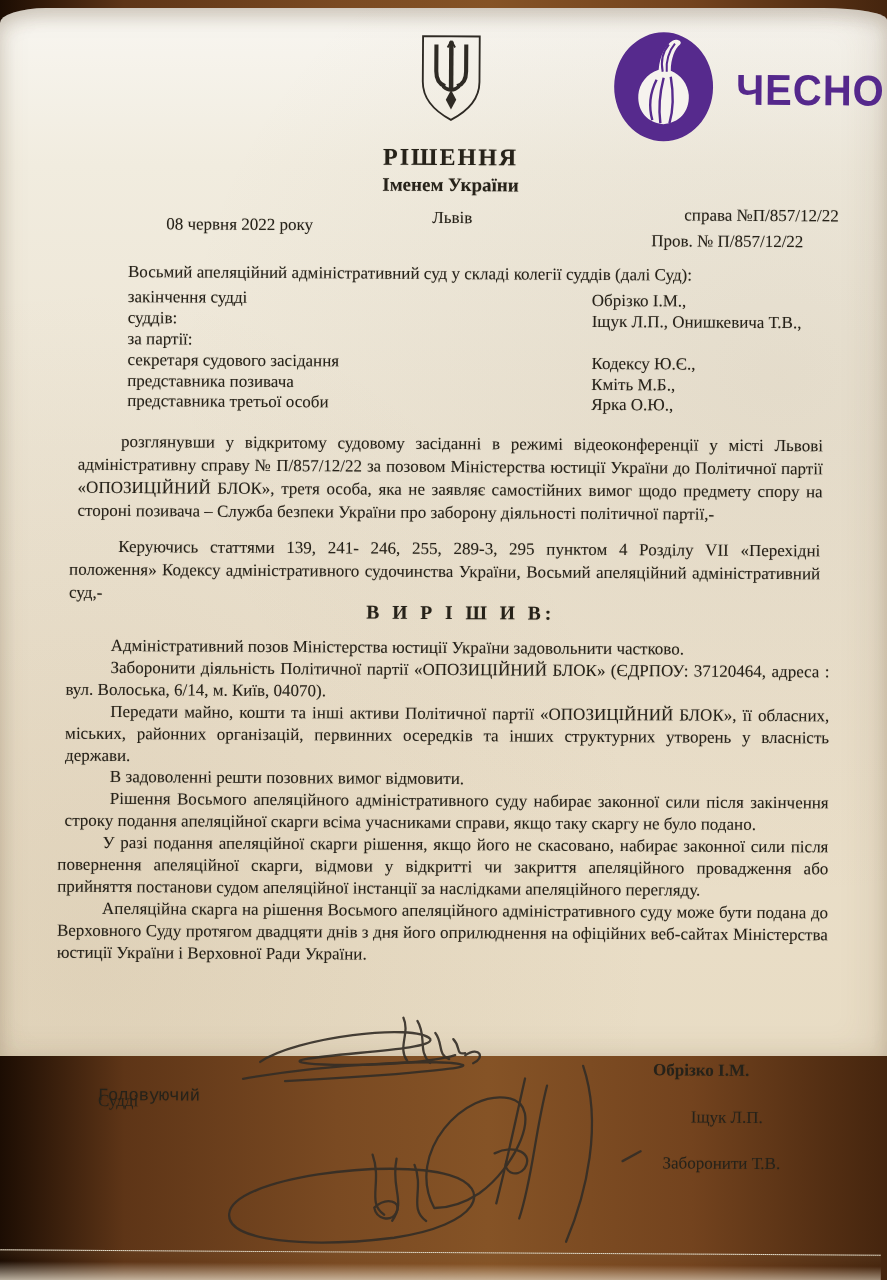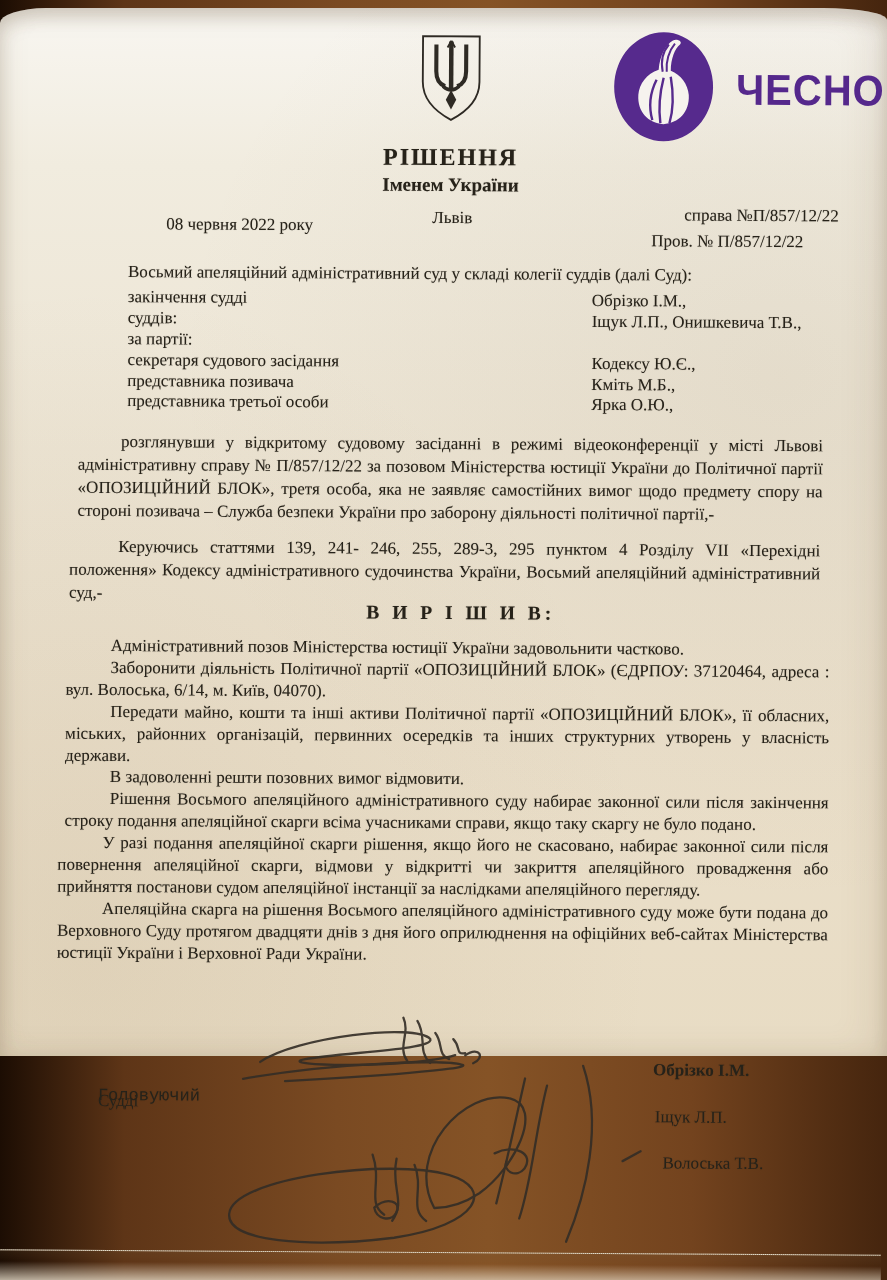--- a/index.html
+++ b/index.html
@@ -45,21 +45,21 @@
   .pre1{left:79px;top:424px;width:745px;line-height:23px;text-indent:43px;}
   .pre2{left:71px;top:529px;width:751px;line-height:23px;text-indent:49px;}
   .resheading{left:60px;top:594px;width:806px;text-align:center;font-size:19.5px;font-weight:bold;letter-spacing:4px;}
   .resolution{left:68px;top:629px;width:764px;line-height:21.9px;font-size:17px;}
   .resolution p{margin:0;text-align:justify;text-indent:45px;}
   .resolution p.shift{margin-left:-7px;width:771px;}
   .sig-label{font-size:17px;}
   .lbl-head{left:103px;top:1080px;font-family:Liberation Mono, monospace;}
   .lbl-judges{left:103px;top:1085px;}
   .name-1{left:658px;top:1051px;font-weight:bold;}
-  .name-2{left:660px;top:1098px;}
+  .name-2{left:696px;top:1098px;}
   .name-3{left:668px;top:1144px;}
   .sig-overlay{left:140px;top:995px;width:620px;height:250px;}
   .page-edge{
     position:absolute;left:0;top:1244px;width:887px;height:36px;
     border-top:1px dotted rgba(95,75,48,.45);
     background:linear-gradient(180deg,rgba(120,95,60,.16) 0%,rgba(120,95,60,0) 30%,#ece3d0 100%);
   }
 </style>
 </head>
 <body>
@@ -140,21 +140,21 @@
       <p>В задоволенні решти позовних вимог відмовити.</p>
       <p>Рішення Восьмого апеляційного адміністративного суду набирає законної сили після закінчення строку подання апеляційної скарги всіма учасниками справи, якщо таку скаргу не було подано.</p>
       <p class="shift">У разі подання апеляційної скарги рішення, якщо його не скасовано, набирає законної сили після повернення апеляційної скарги, відмови у відкритті чи закриття апеляційного провадження або прийняття постанови судом апеляційної інстанції за наслідками апеляційного перегляду.</p>
       <p class="shift">Апеляційна скарга на рішення Восьмого апеляційного адміністративного суду може бути подана до Верховного Суду протягом двадцяти днів з дня його оприлюднення на офіційних веб-сайтах Міністерства юстиції України і Верховної Ради України.</p>
     </div>
 
     <div class="abs sig-label lbl-head">Головуючий</div>
     <div class="abs sig-label lbl-judges">Судді</div>
     <div class="abs sig-label name-1">Обрізко І.М.</div>
     <div class="abs sig-label name-2">Іщук Л.П.</div>
-    <div class="abs sig-label name-3">Волоська Т.В.</div>
+    <div class="abs sig-label name-3">Заборонити Т.В.</div>
 
     <div class="abs sig-overlay">
       <svg width="620" height="250" viewBox="0 0 620 250" fill="none" stroke="#332d26" stroke-width="2.3" stroke-linecap="round" opacity="0.9">
 
         <g>
           <path d="M125,60 C160,35 280,20 295,36 C300,47 205,50 170,57 C135,64 275,66 320,52"></path>
           <path d="M108,77 C200,60 315,56 328,62 C332,66 240,74 150,79"></path>
           <path d="M268,15 C275,30 262,45 272,58 M282,18 C292,34 282,48 295,60 M300,30 C308,40 302,52 314,56 M318,36 C326,44 320,52 330,50"></path>
           <path d="M330,52 C345,42 350,55 338,60"></path>
         </g>

